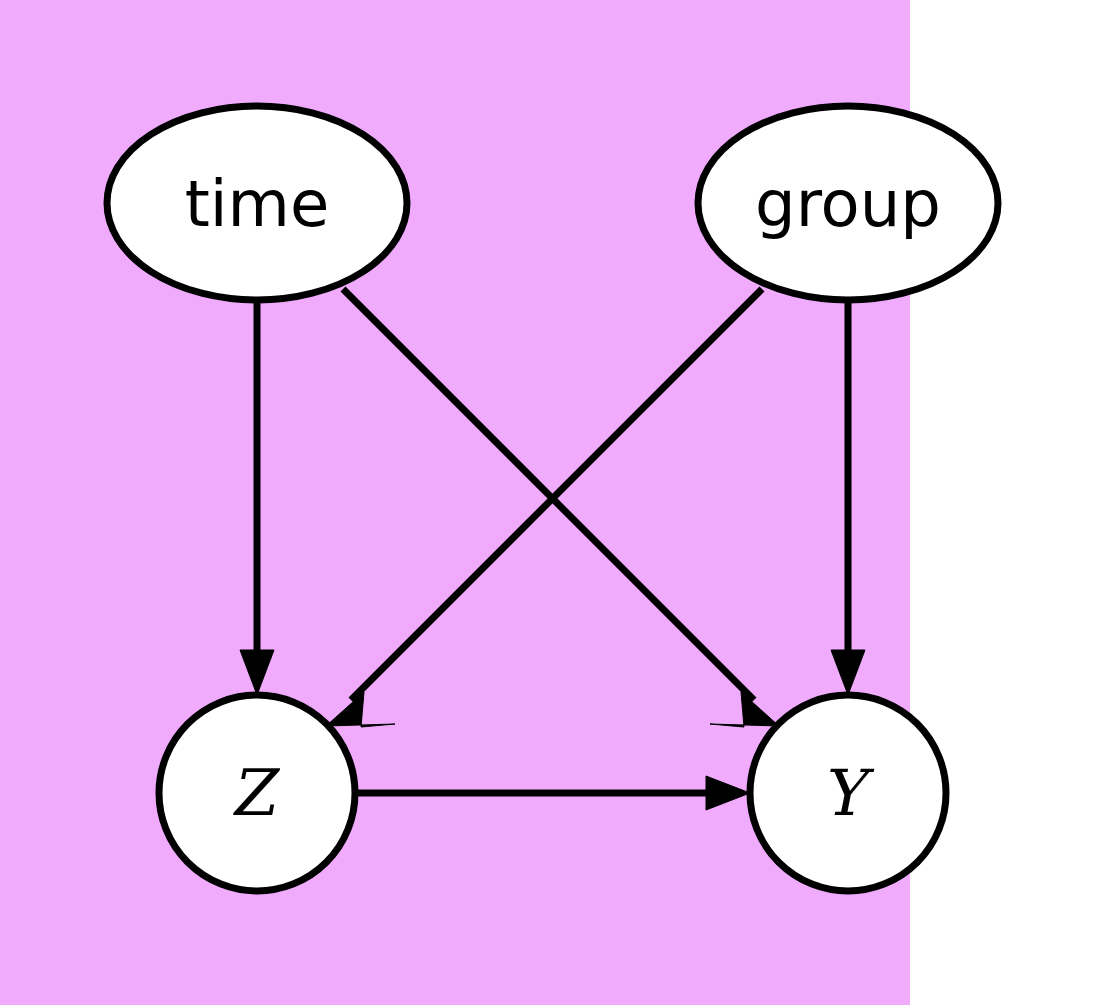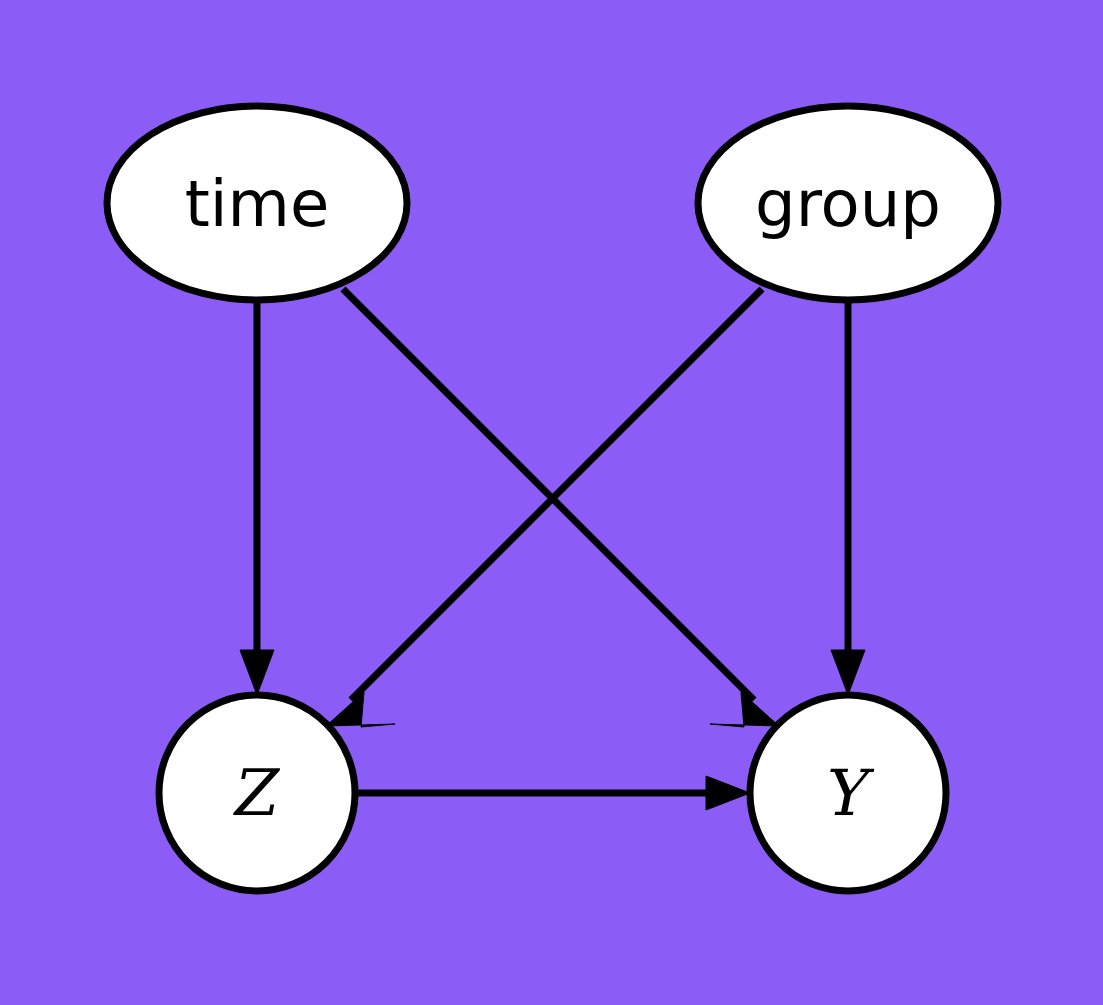--- a/index.html
+++ b/index.html
@@ -9,23 +9,23 @@
     background: #ffffff;
   }
   body {
     width: 1103px;
     height: 1005px;
     overflow: hidden;
     font-family: "Liberation Sans", sans-serif;
   }
   #diagram-root {
     position: relative;
-    width: 1103px;
+    width: 910px;
     height: 1005px;
-    background: #8b5cf6;
+    background: #f0abfc;
   }
   svg#dag-svg {
     display: block;
     width: 1103px;
     height: 1005px;
   }
   .node-shape {
     fill: #ffffff;
     stroke: #000000;
     stroke-width: 7;

